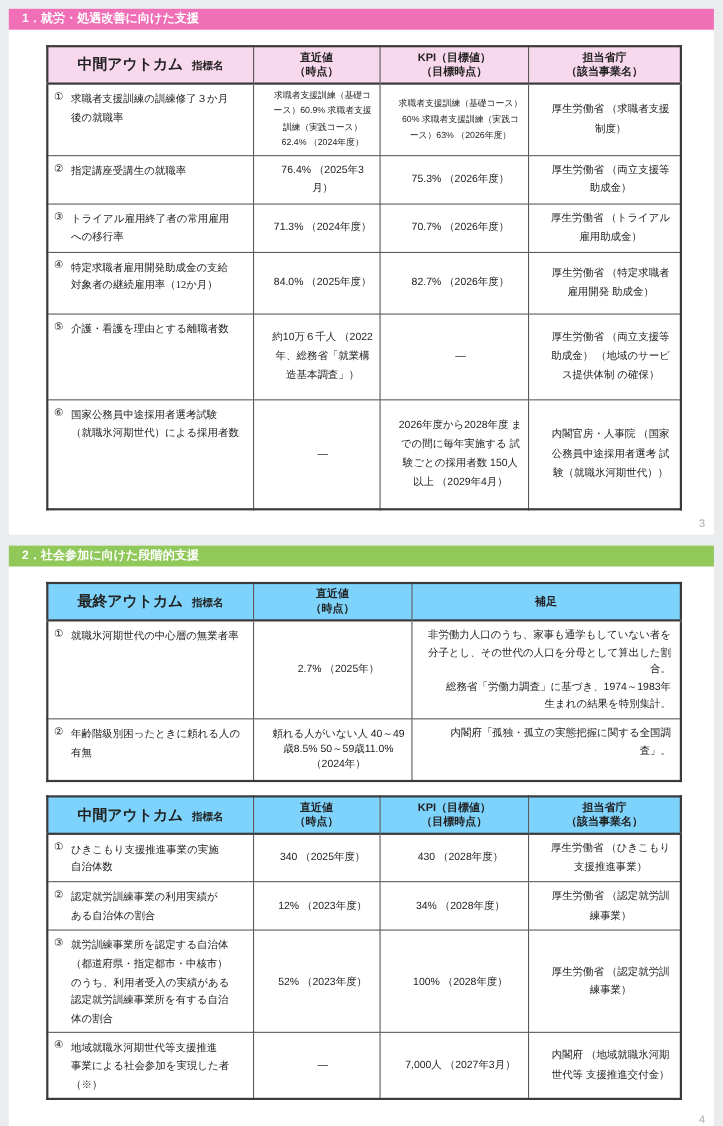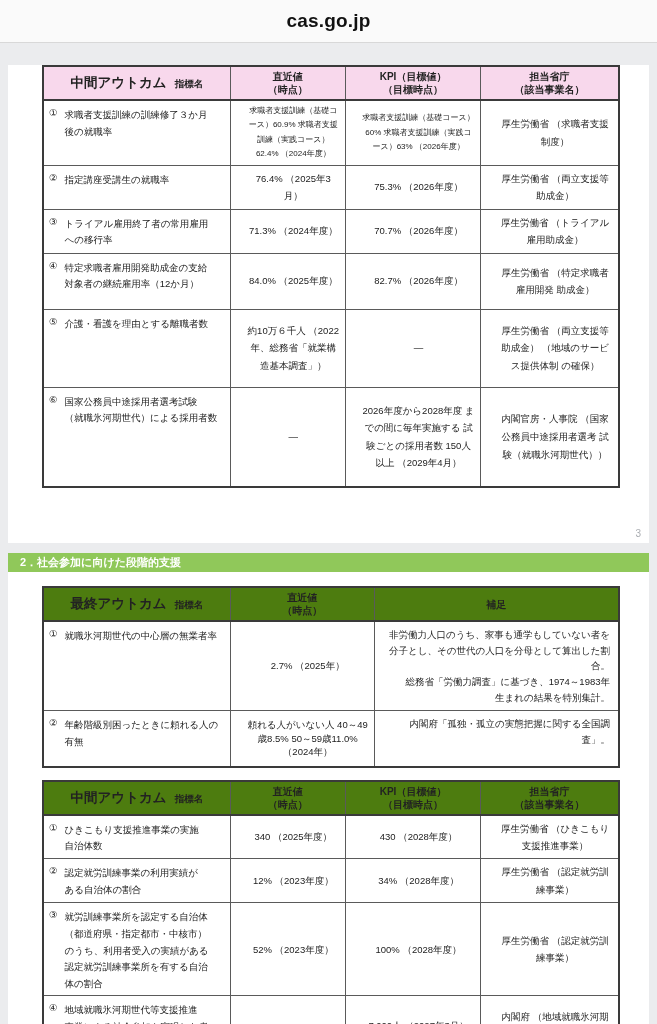--- a/index.html
+++ b/index.html
@@ -44,31 +44,31 @@
   }
   .tbl th,.tbl td{
     border:1px solid #5a5a5a;
     padding:3px 5px;box-sizing:border-box;margin-left:19px;
   }
   .tbl thead th{
     font-size:10px;font-weight:bold;text-align:center;
     line-height:1.3;border-bottom:2px solid #3a3a3a;vertical-align:middle;
   }
   .slide1 .tbl thead th{background:#f8d8ec;}
-  .slide2 .tbl thead th{background:#4d7c0f;}
+  .slide2 .tbl thead th{background:#7dd3fc;}
   .hmain{font-size:13.5px;font-weight:bold;}
   .hsub{font-size:9.5px;font-weight:bold;margin-left:8px;}
 
   .pre{white-space:pre-line;}
   td.name{
     vertical-align:top;font-size:9.5px;text-align:left;padding-top:6px;
   }
   .name-wrap{display:flex;gap:7px;align-items:flex-start;}
   .name-wrap .num{flex:0 0 auto;}
-  .name-wrap .nm{line-height:1.75;white-space:pre-line;}
+  .name-wrap .nm{line-height:1.75;white-space:pre-line;font-family:Liberation Serif, serif;}
   td.val{
     vertical-align:middle;text-align:center;
     font-size:9.5px;line-height:1.85;padding-left:16px;
   }
   td.val.small{font-size:8px;line-height:1.8;}
   td.val.tight{line-height:1.45;}
   td.note{
     vertical-align:top;text-align:right;font-size:9.5px;line-height:1.65;
     padding:5px 8px;
   }
@@ -76,27 +76,27 @@
   .pagenum{
     position:absolute;right:8px;bottom:4px;
     font-size:10px;color:#aaadb2;
   }
 </style>
 </head>
 <body>
 
 <div class="screen">
 
-  <header class="site-header">
-    <div class="site-title">cas.go.jp</div>
-  </header>
 
   <main class="doc">
 
     <section class="card slide1">
+      <div class="bar pink">
+        <span>1．就労・処遇改善に向けた支援</span>
+      </div>
 
       <table class="tbl">
         <colgroup>
             <col style="width:32.5%">
             <col style="width:20%">
             <col style="width:23.5%">
             <col style="width:24%">
           </colgroup>
         <thead>
           <tr style="height:26px">

